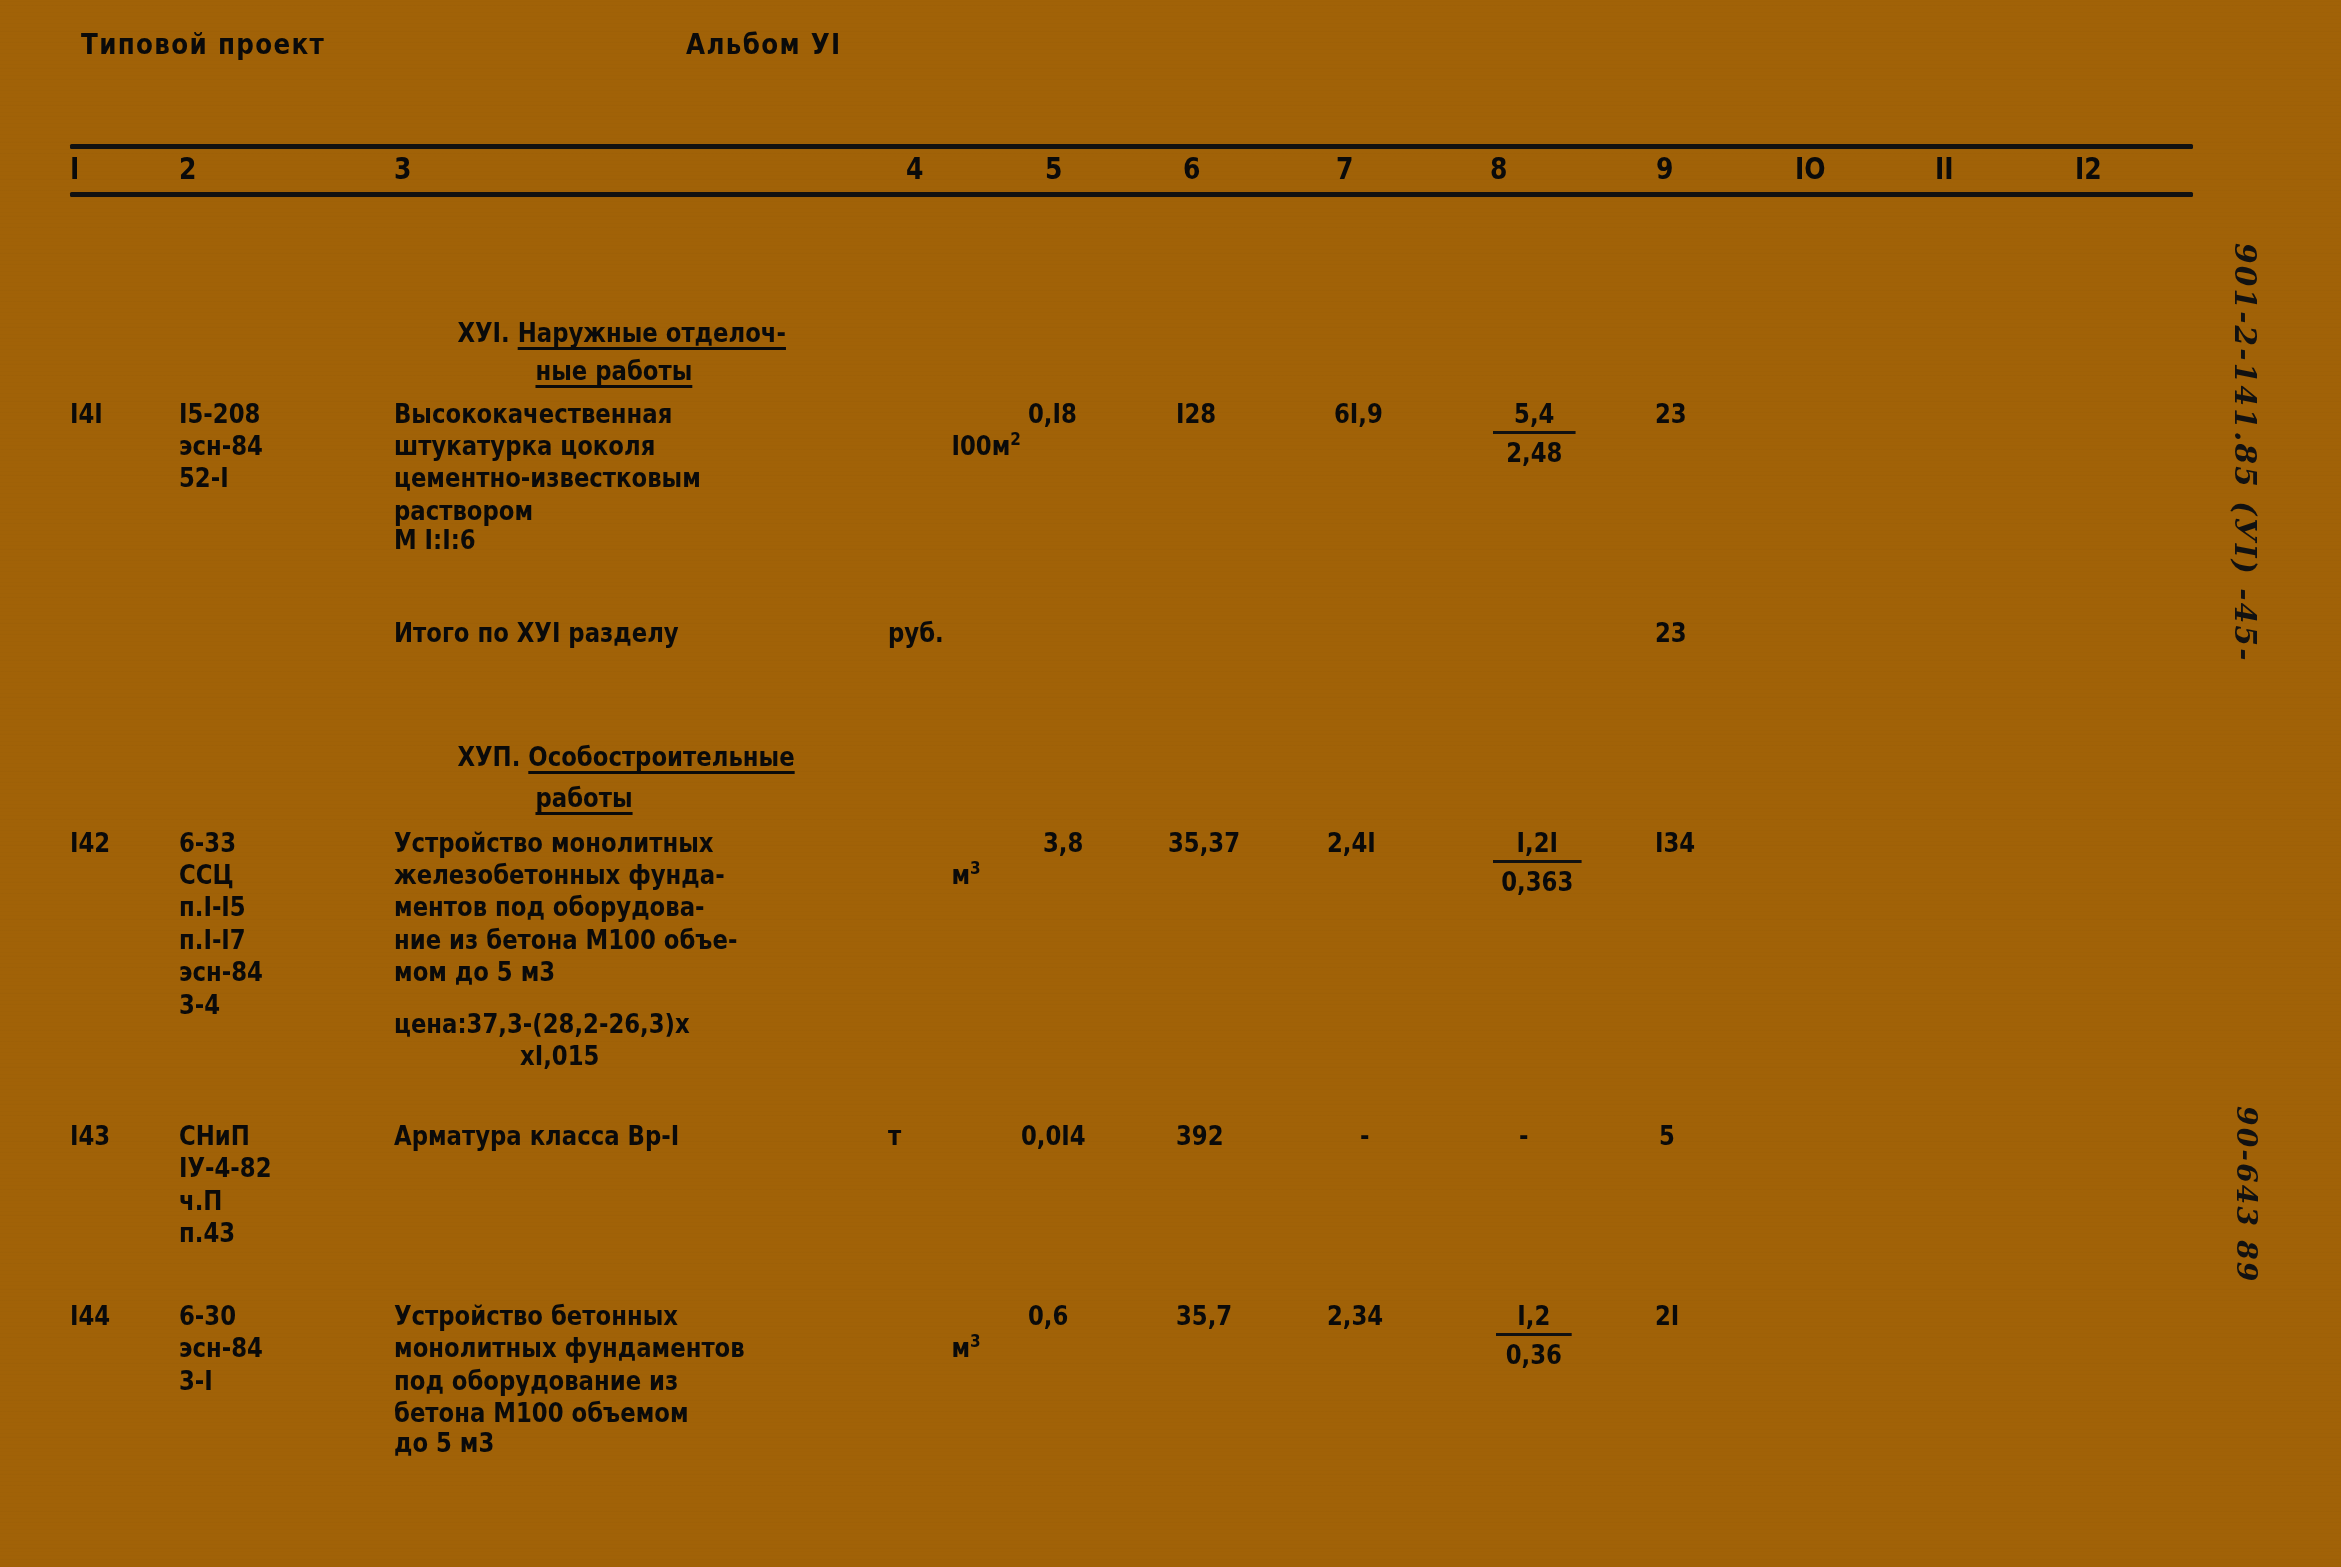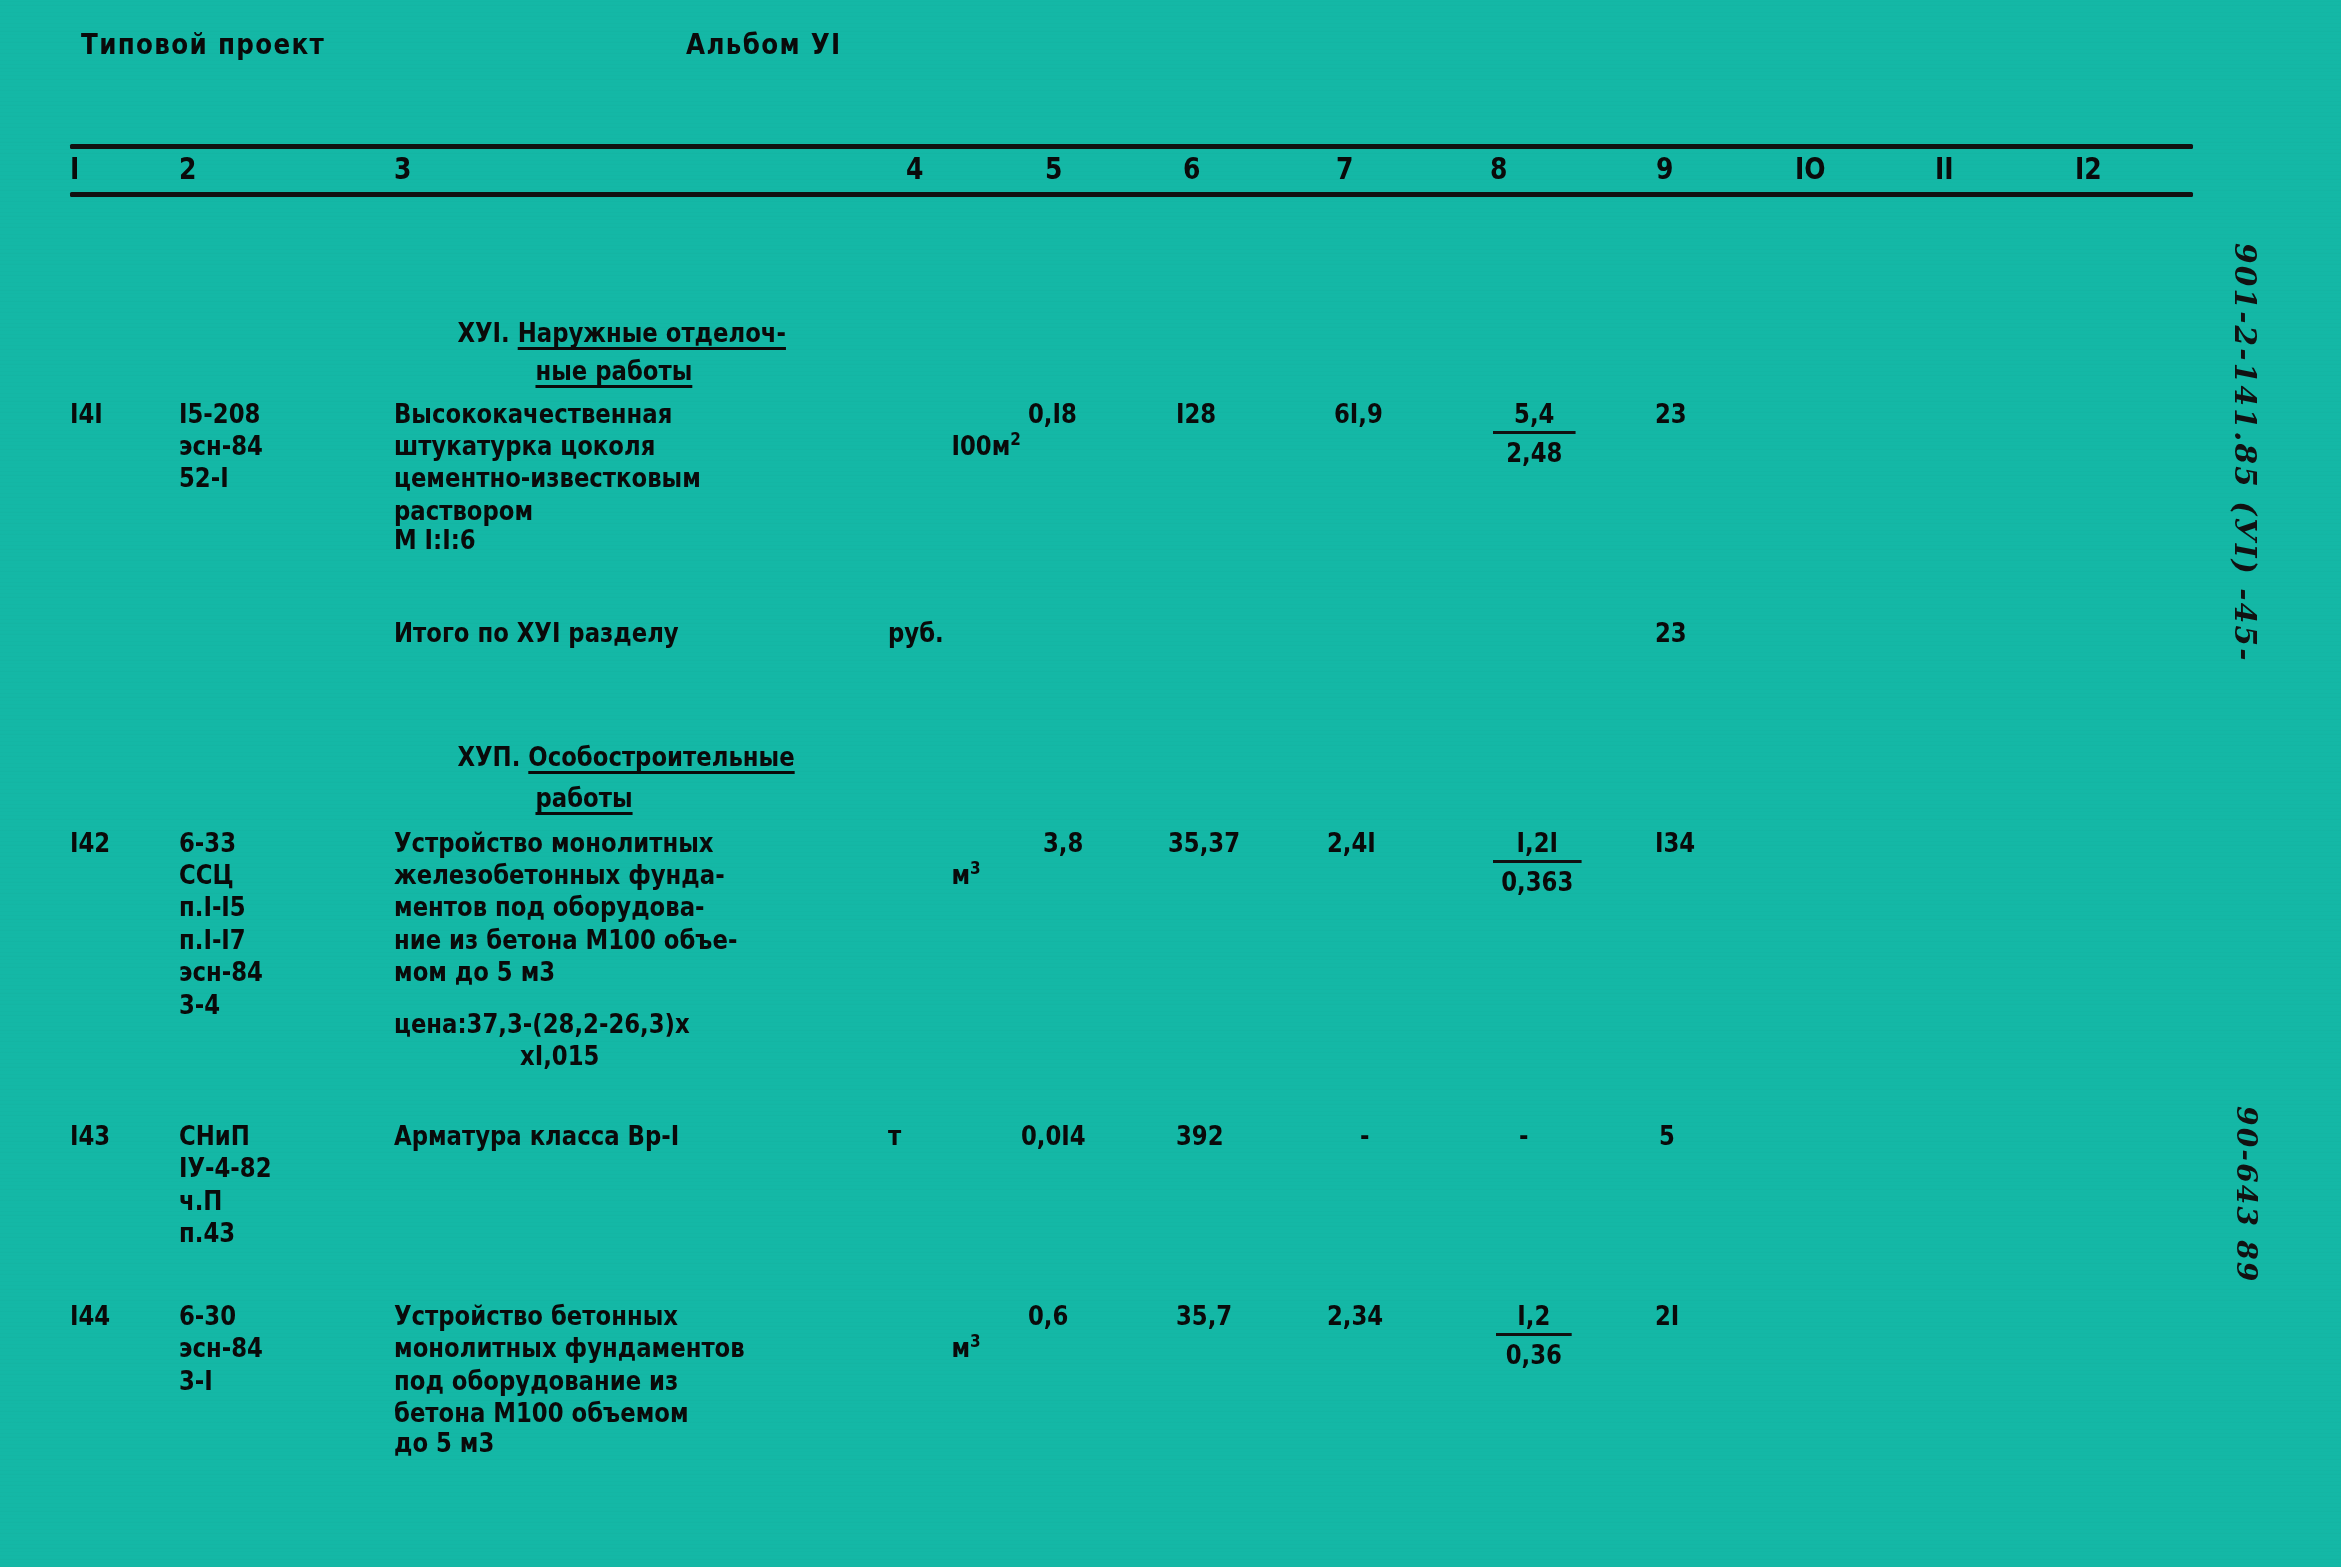--- a/index.html
+++ b/index.html
@@ -13,21 +13,21 @@
     position: relative;
     font-family: "Liberation Sans", sans-serif;
     color: #0a0a0a;
     overflow: hidden;
   }
 
   
   #page {
     position: absolute;
     inset: 0;
-    background: #14b8a6;
+    background: #a16207;
   }
 
   
   #doc-header {
     position: absolute;
     top: 28px;
     left: 0;
     width: 2342px;
     height: 44px;
   }

